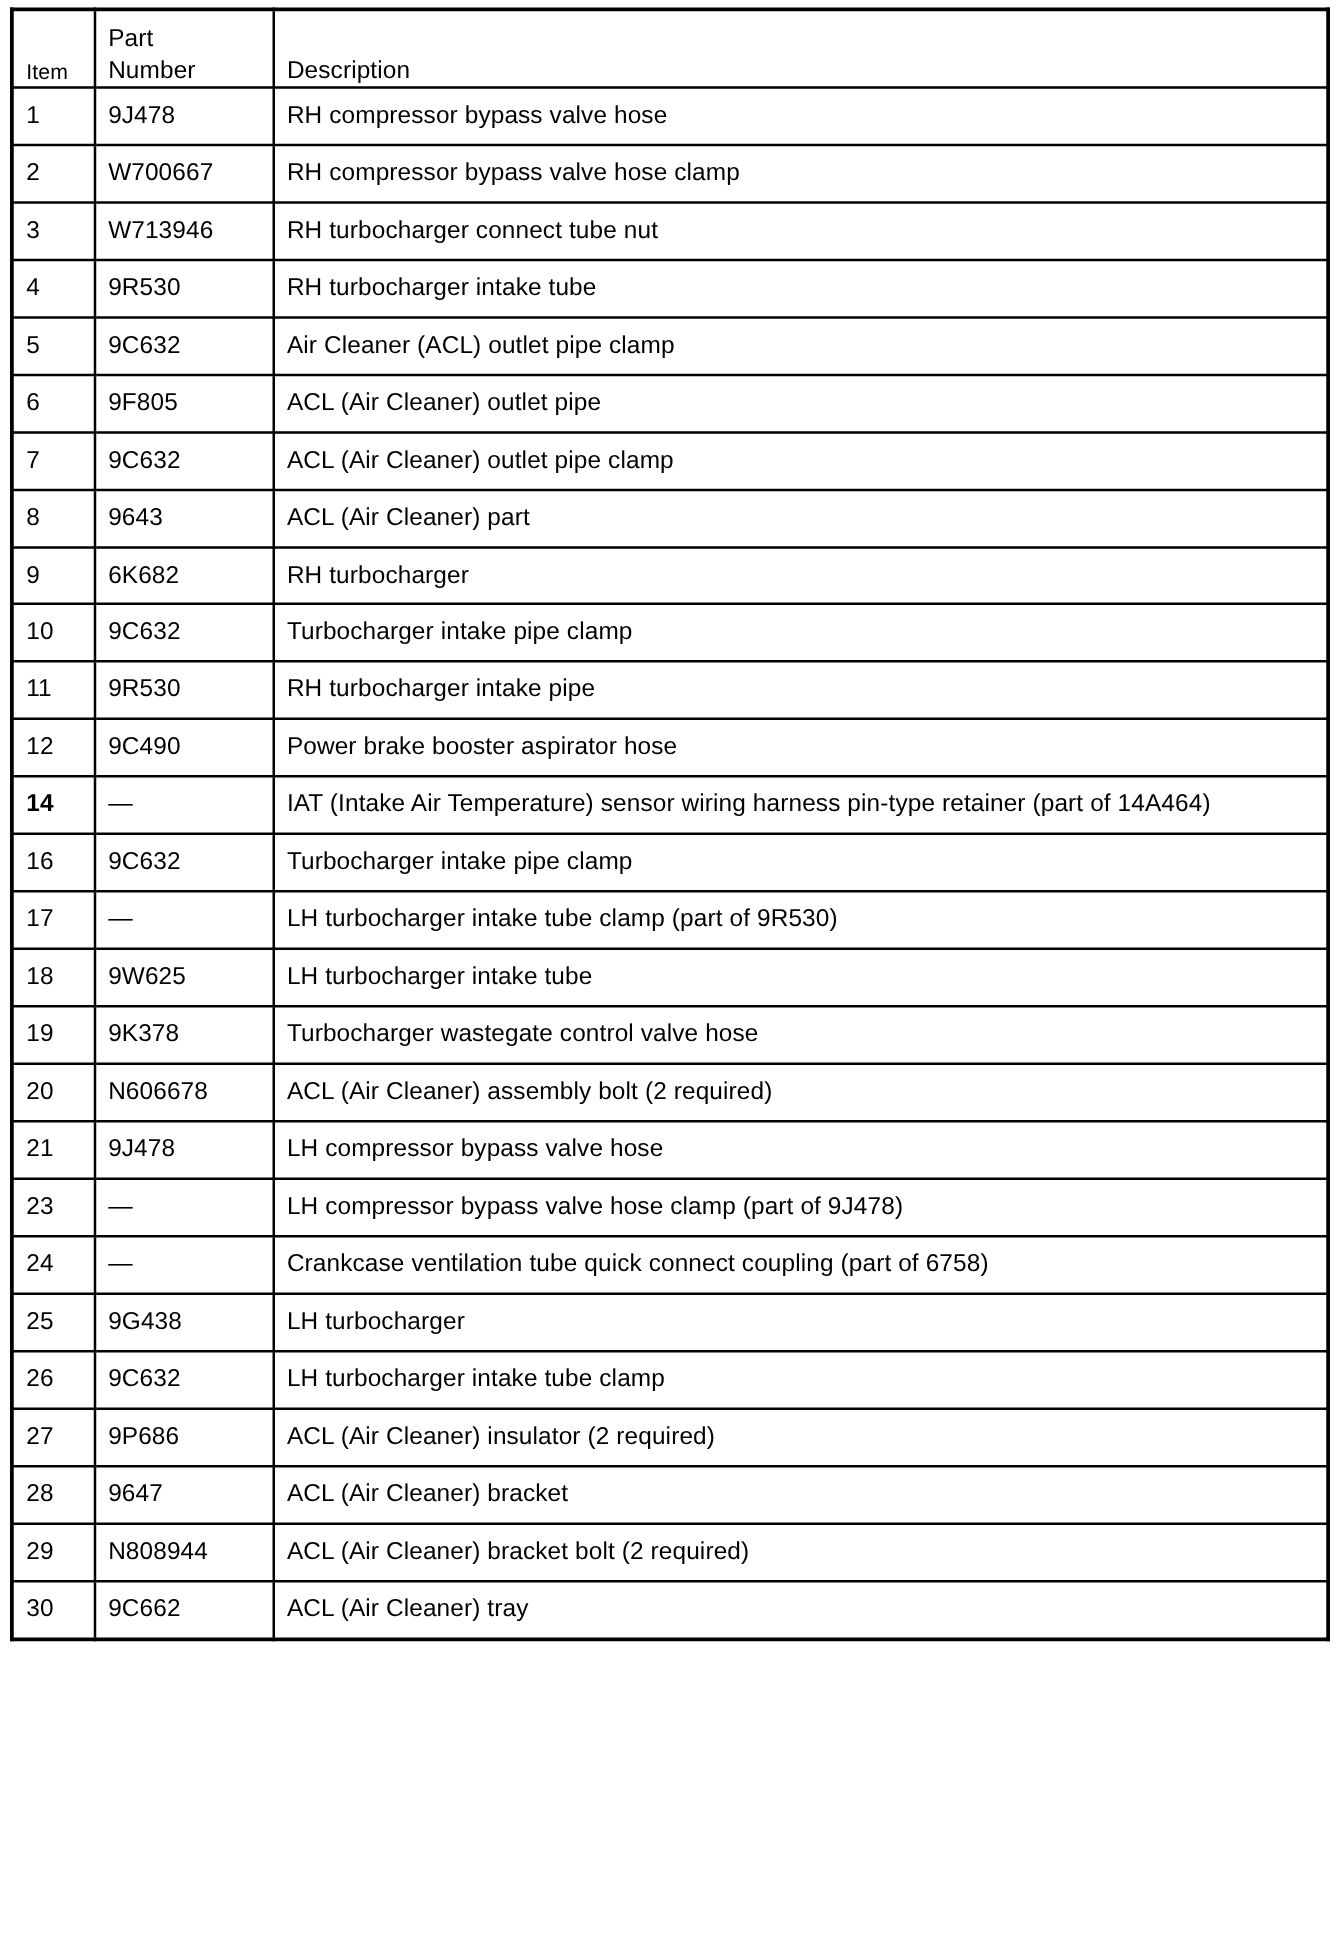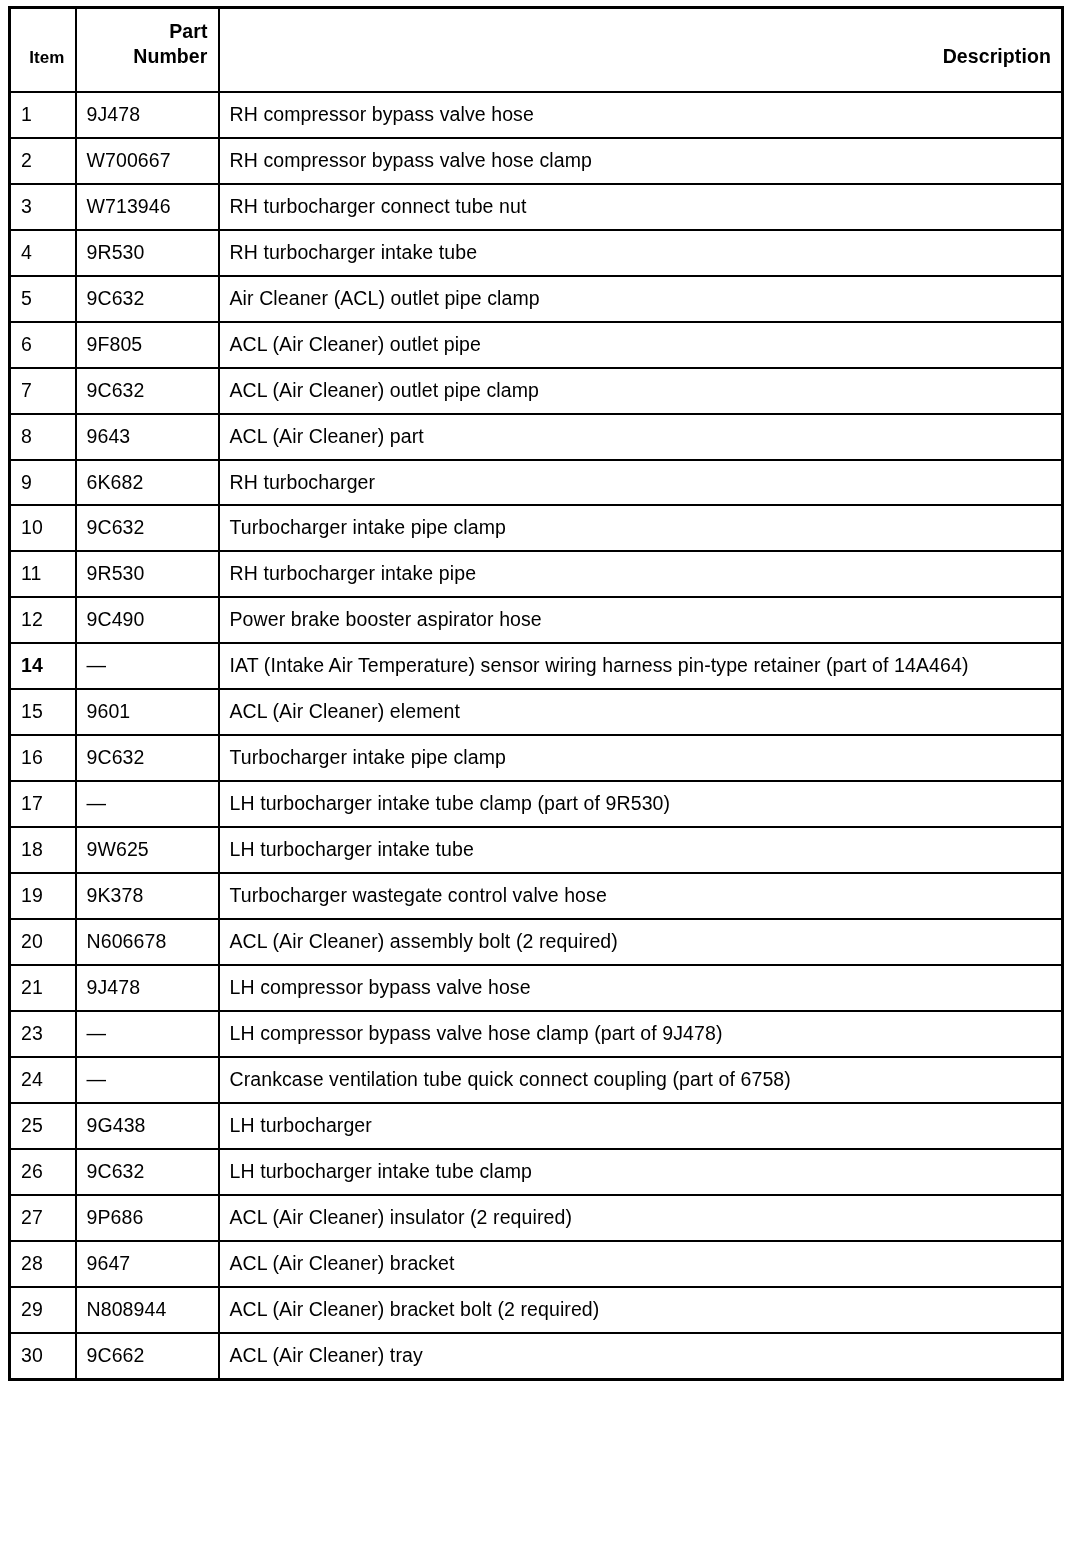--- a/index.html
+++ b/index.html
@@ -35,25 +35,24 @@
     border: 2px solid #000;
     vertical-align: middle;
     font-size: 19.5px;
     line-height: 1.28;
     padding: 9px 10px 10px 10px;
     font-weight: normal;
     text-align: left;
     letter-spacing: 0.1px;
   }
   table.parts-table thead th {
-    font-weight: bold;
+    font-weight: normal;
     vertical-align: bottom;
     padding-top: 10px;
-    padding-bottom: 22px;
-    text-align: right;
+    padding-bottom: 0;
   }
   thead th.th-item {
     font-size: 17px;
   }
   thead th.th-part,
   thead th.th-desc {
     font-size: 19.5px;
   }
   .hdr-line { display: block; }
   td.cell-item { font-size: 19px; }
@@ -141,25 +140,20 @@
           <td class="cell-item">12</td>
           <td class="cell-part">9C490</td>
           <td class="cell-desc">Power brake booster aspirator hose</td>
         </tr>
         <tr>
           <td class="cell-item two-line" style="vertical-align: top; font-weight: bold;">14</td>
           <td class="cell-part two-line" style="vertical-align: top;">—</td>
           <td class="cell-desc two-line" style="vertical-align: top; margin-top: 20px;">IAT (Intake Air Temperature) sensor wiring harness pin-type retainer (part of 14A464)</td>
         </tr>
         <tr>
-          <td class="cell-item">15</td>
-          <td class="cell-part">9601</td>
-          <td class="cell-desc">ACL (Air Cleaner) element</td>
-        </tr>
-        <tr>
           <td class="cell-item">16</td>
           <td class="cell-part">9C632</td>
           <td class="cell-desc">Turbocharger intake pipe clamp</td>
         </tr>
         <tr>
           <td class="cell-item">17</td>
           <td class="cell-part">—</td>
           <td class="cell-desc">LH turbocharger intake tube clamp (part of 9R530)</td>
         </tr>
         <tr>

